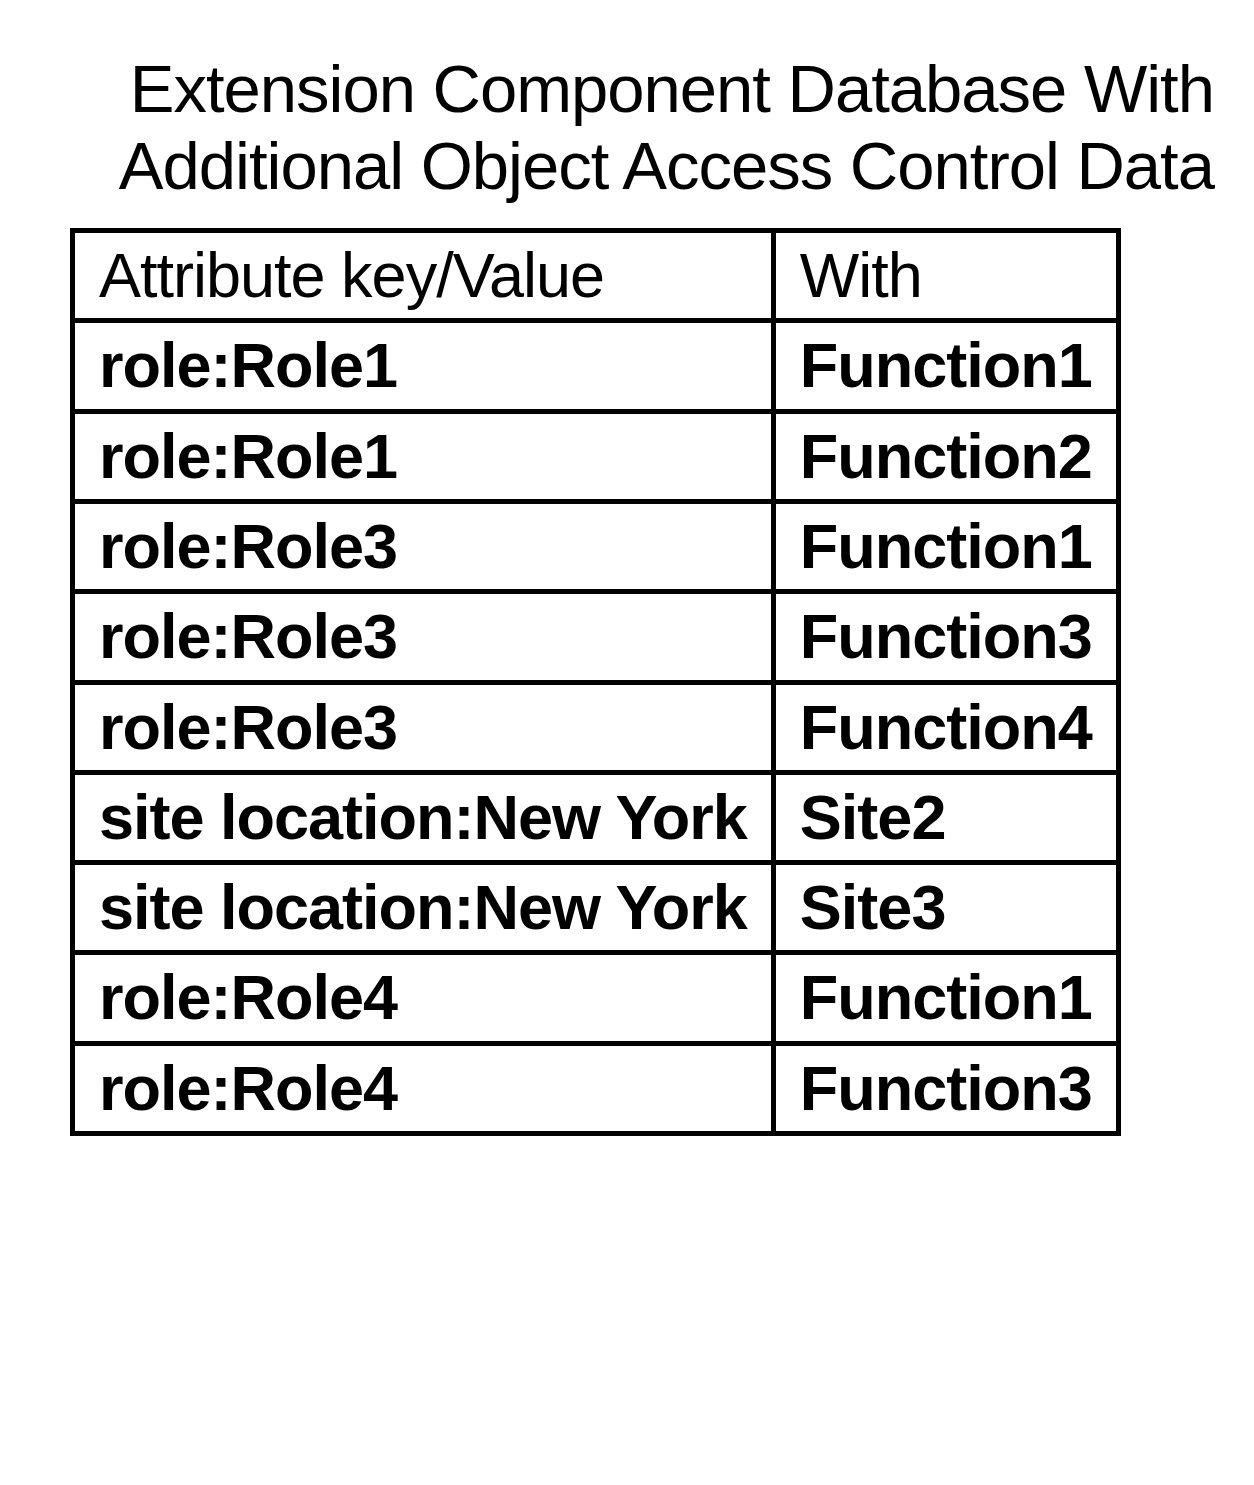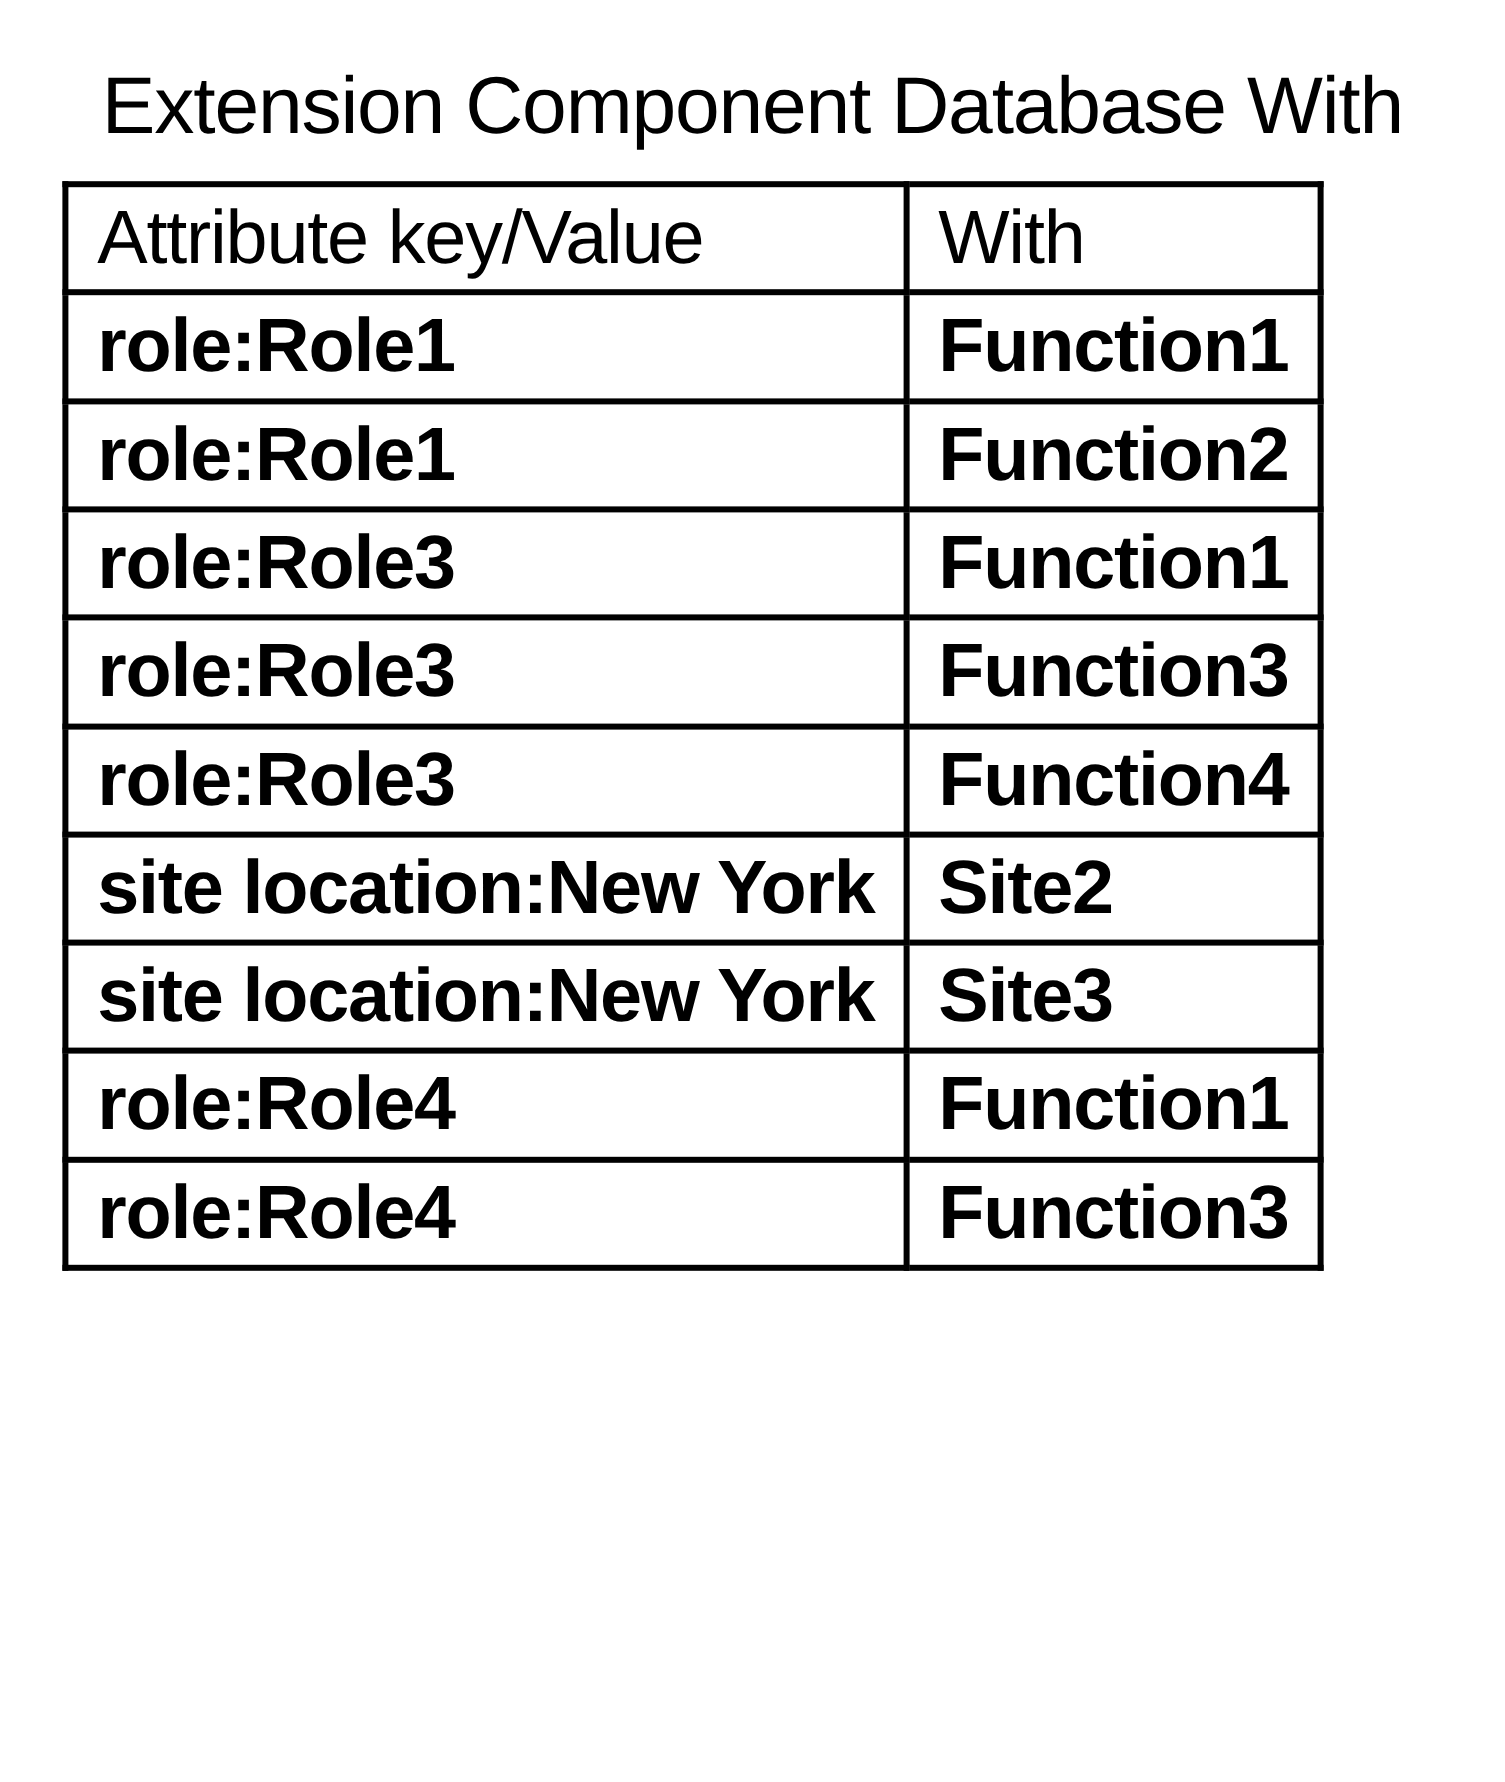--- a/index.html
+++ b/index.html
@@ -9,26 +9,26 @@
     font-family: "Arial Narrow", Arial, "Helvetica Neue", Helvetica, sans-serif;
     font-stretch: condensed;
     color: #000;
   }
   .title {
     font-size: 67px;
     line-height: 1.15;
     font-weight: 400;
     letter-spacing: -1px;
     margin: 0 0 24px 0;
-    text-align: center;
+    text-align: right;
     max-width: 1180px;
   }
   table {
     border-collapse: collapse;
-    margin-left: 12px;
+    margin-left: 30px;
   }
   th, td {
     border: 5px solid #000;
     padding: 8px 24px 8px 24px;
     font-size: 63px;
     line-height: 1.1;
     font-weight: 700;
     text-align: left;
     font-family: inherit;
     font-stretch: condensed;
@@ -37,20 +37,21 @@
   }
   th {
     font-weight: 400;
   }
 </style>
 </head>
 <body>
 
 <h1 class="title">
   <span>Extension Component Database With</span><br>
+  <span>Additional Object Access Control Data</span>
 </h1>
 
 <table>
   <thead>
     <tr>
       <th>Attribute key/Value</th>
       <th>With</th>
     </tr>
   </thead>
   <tbody>

